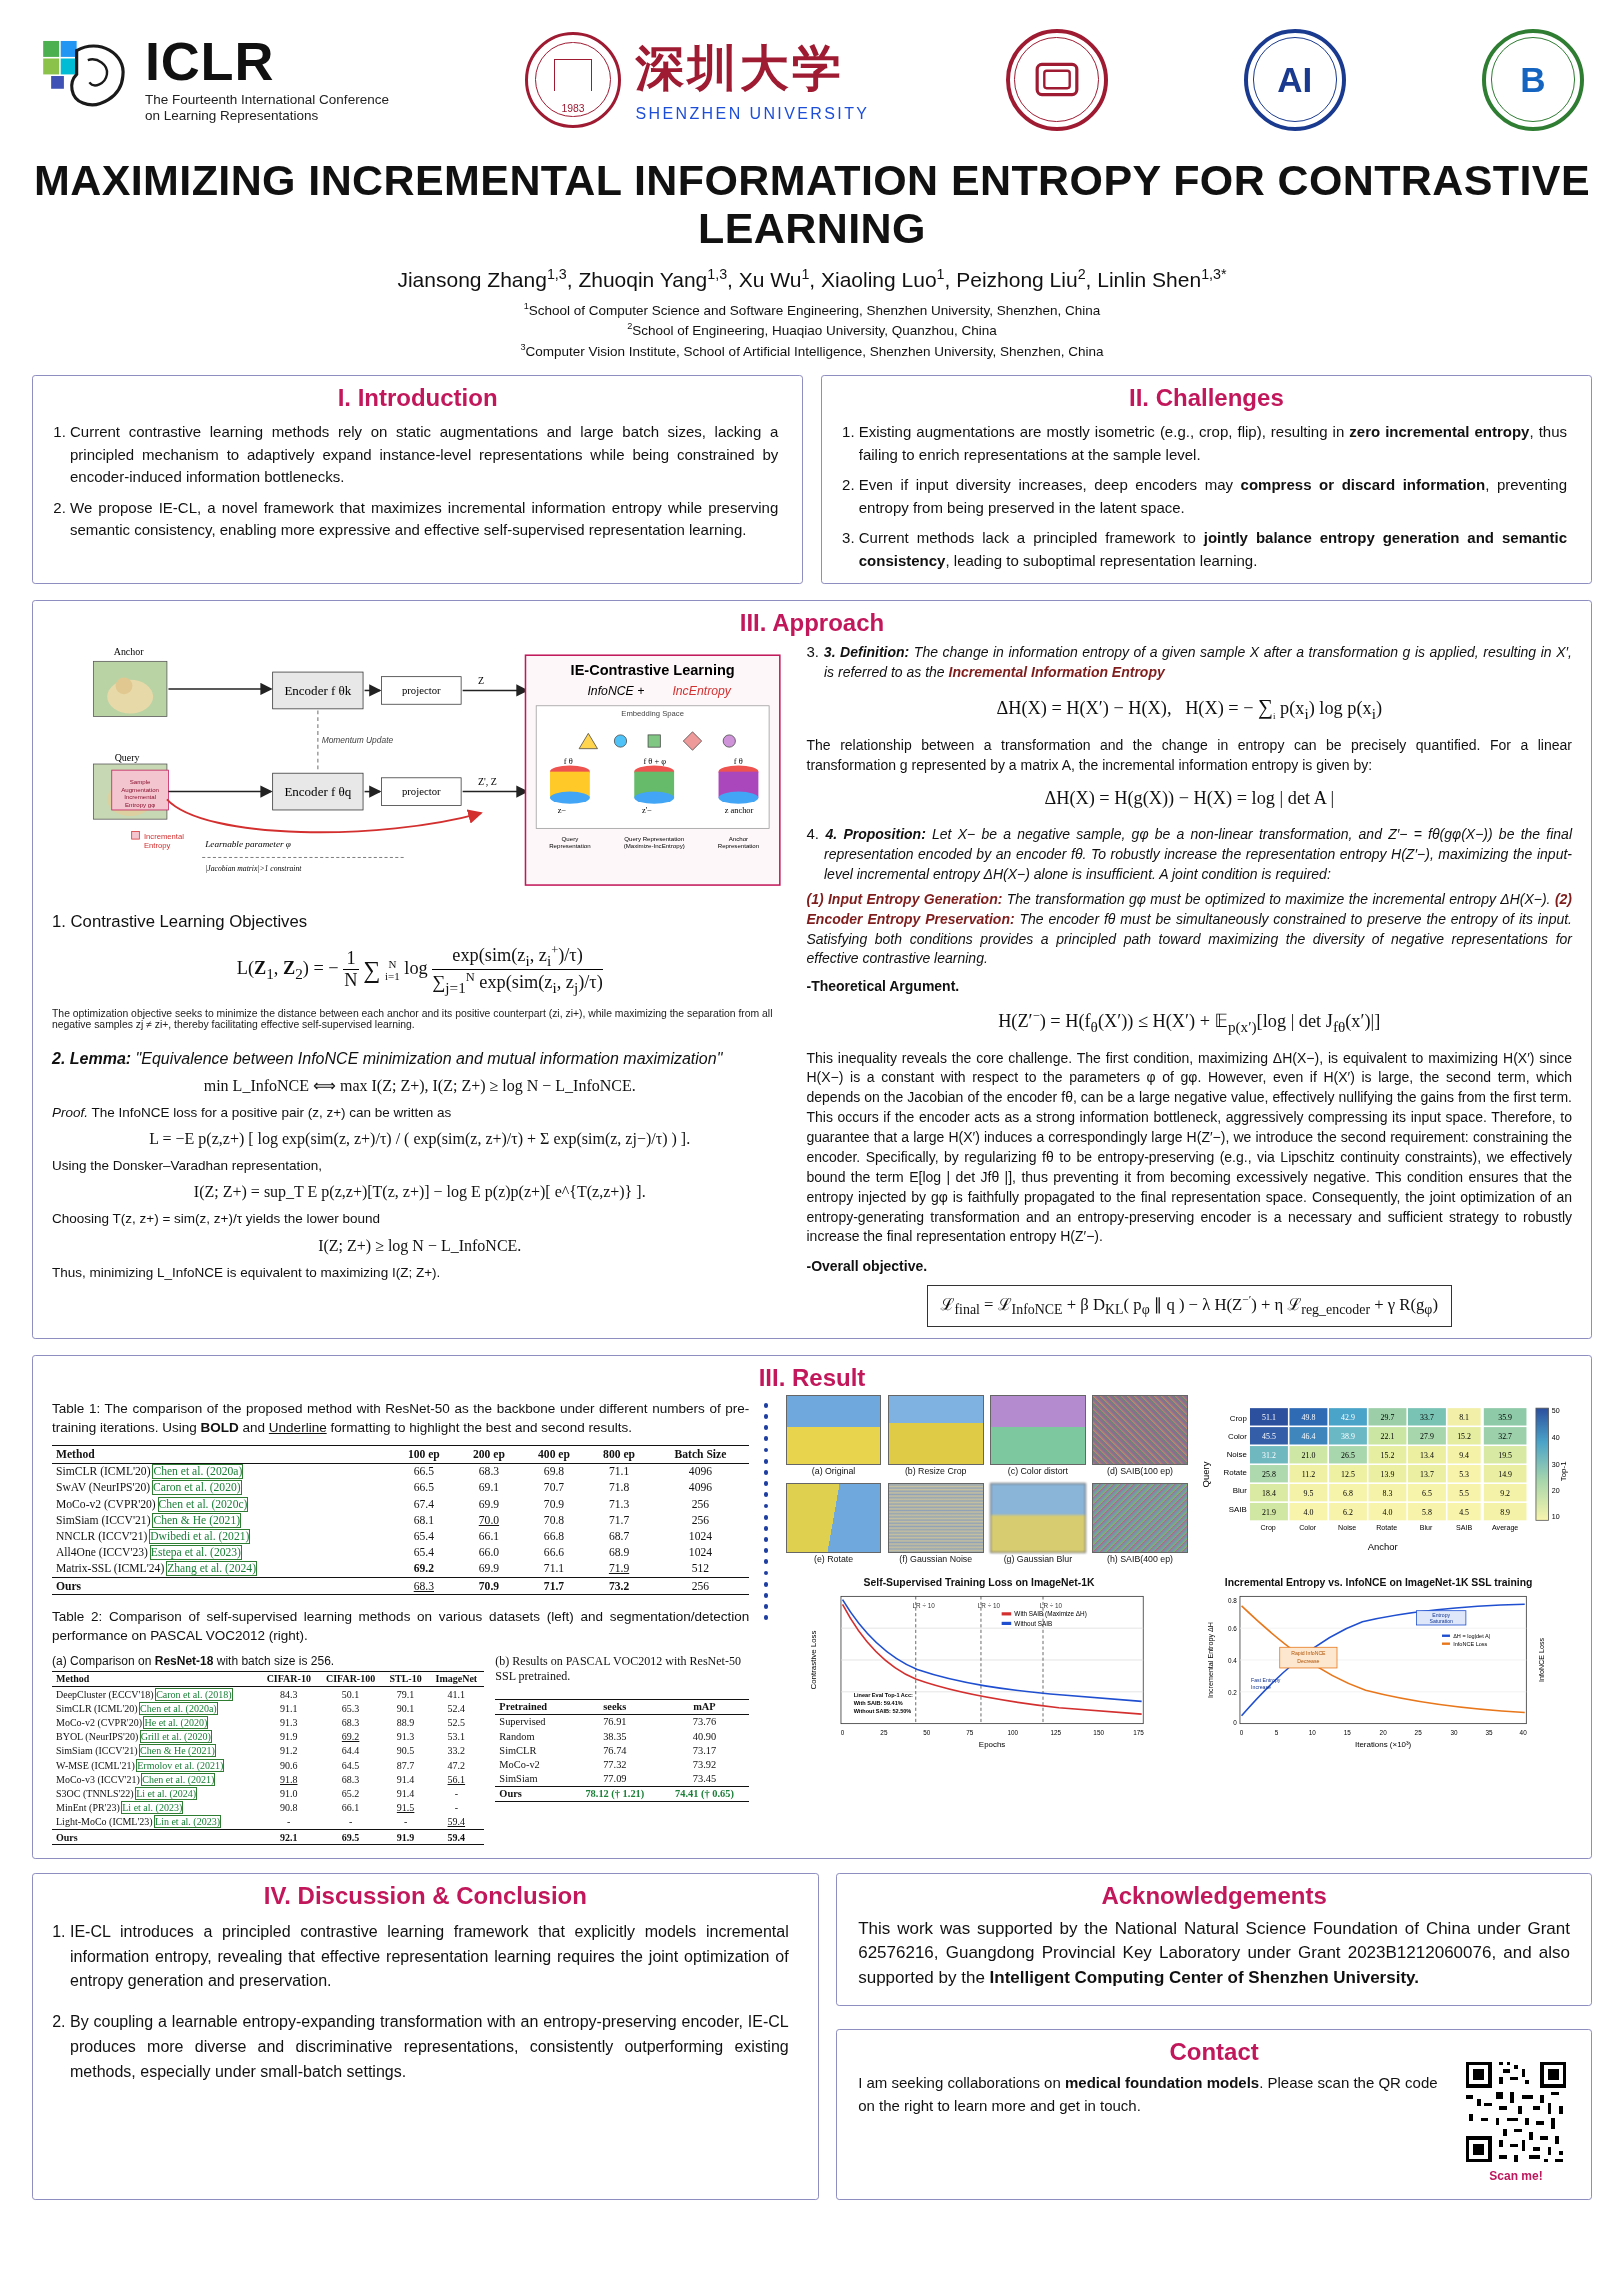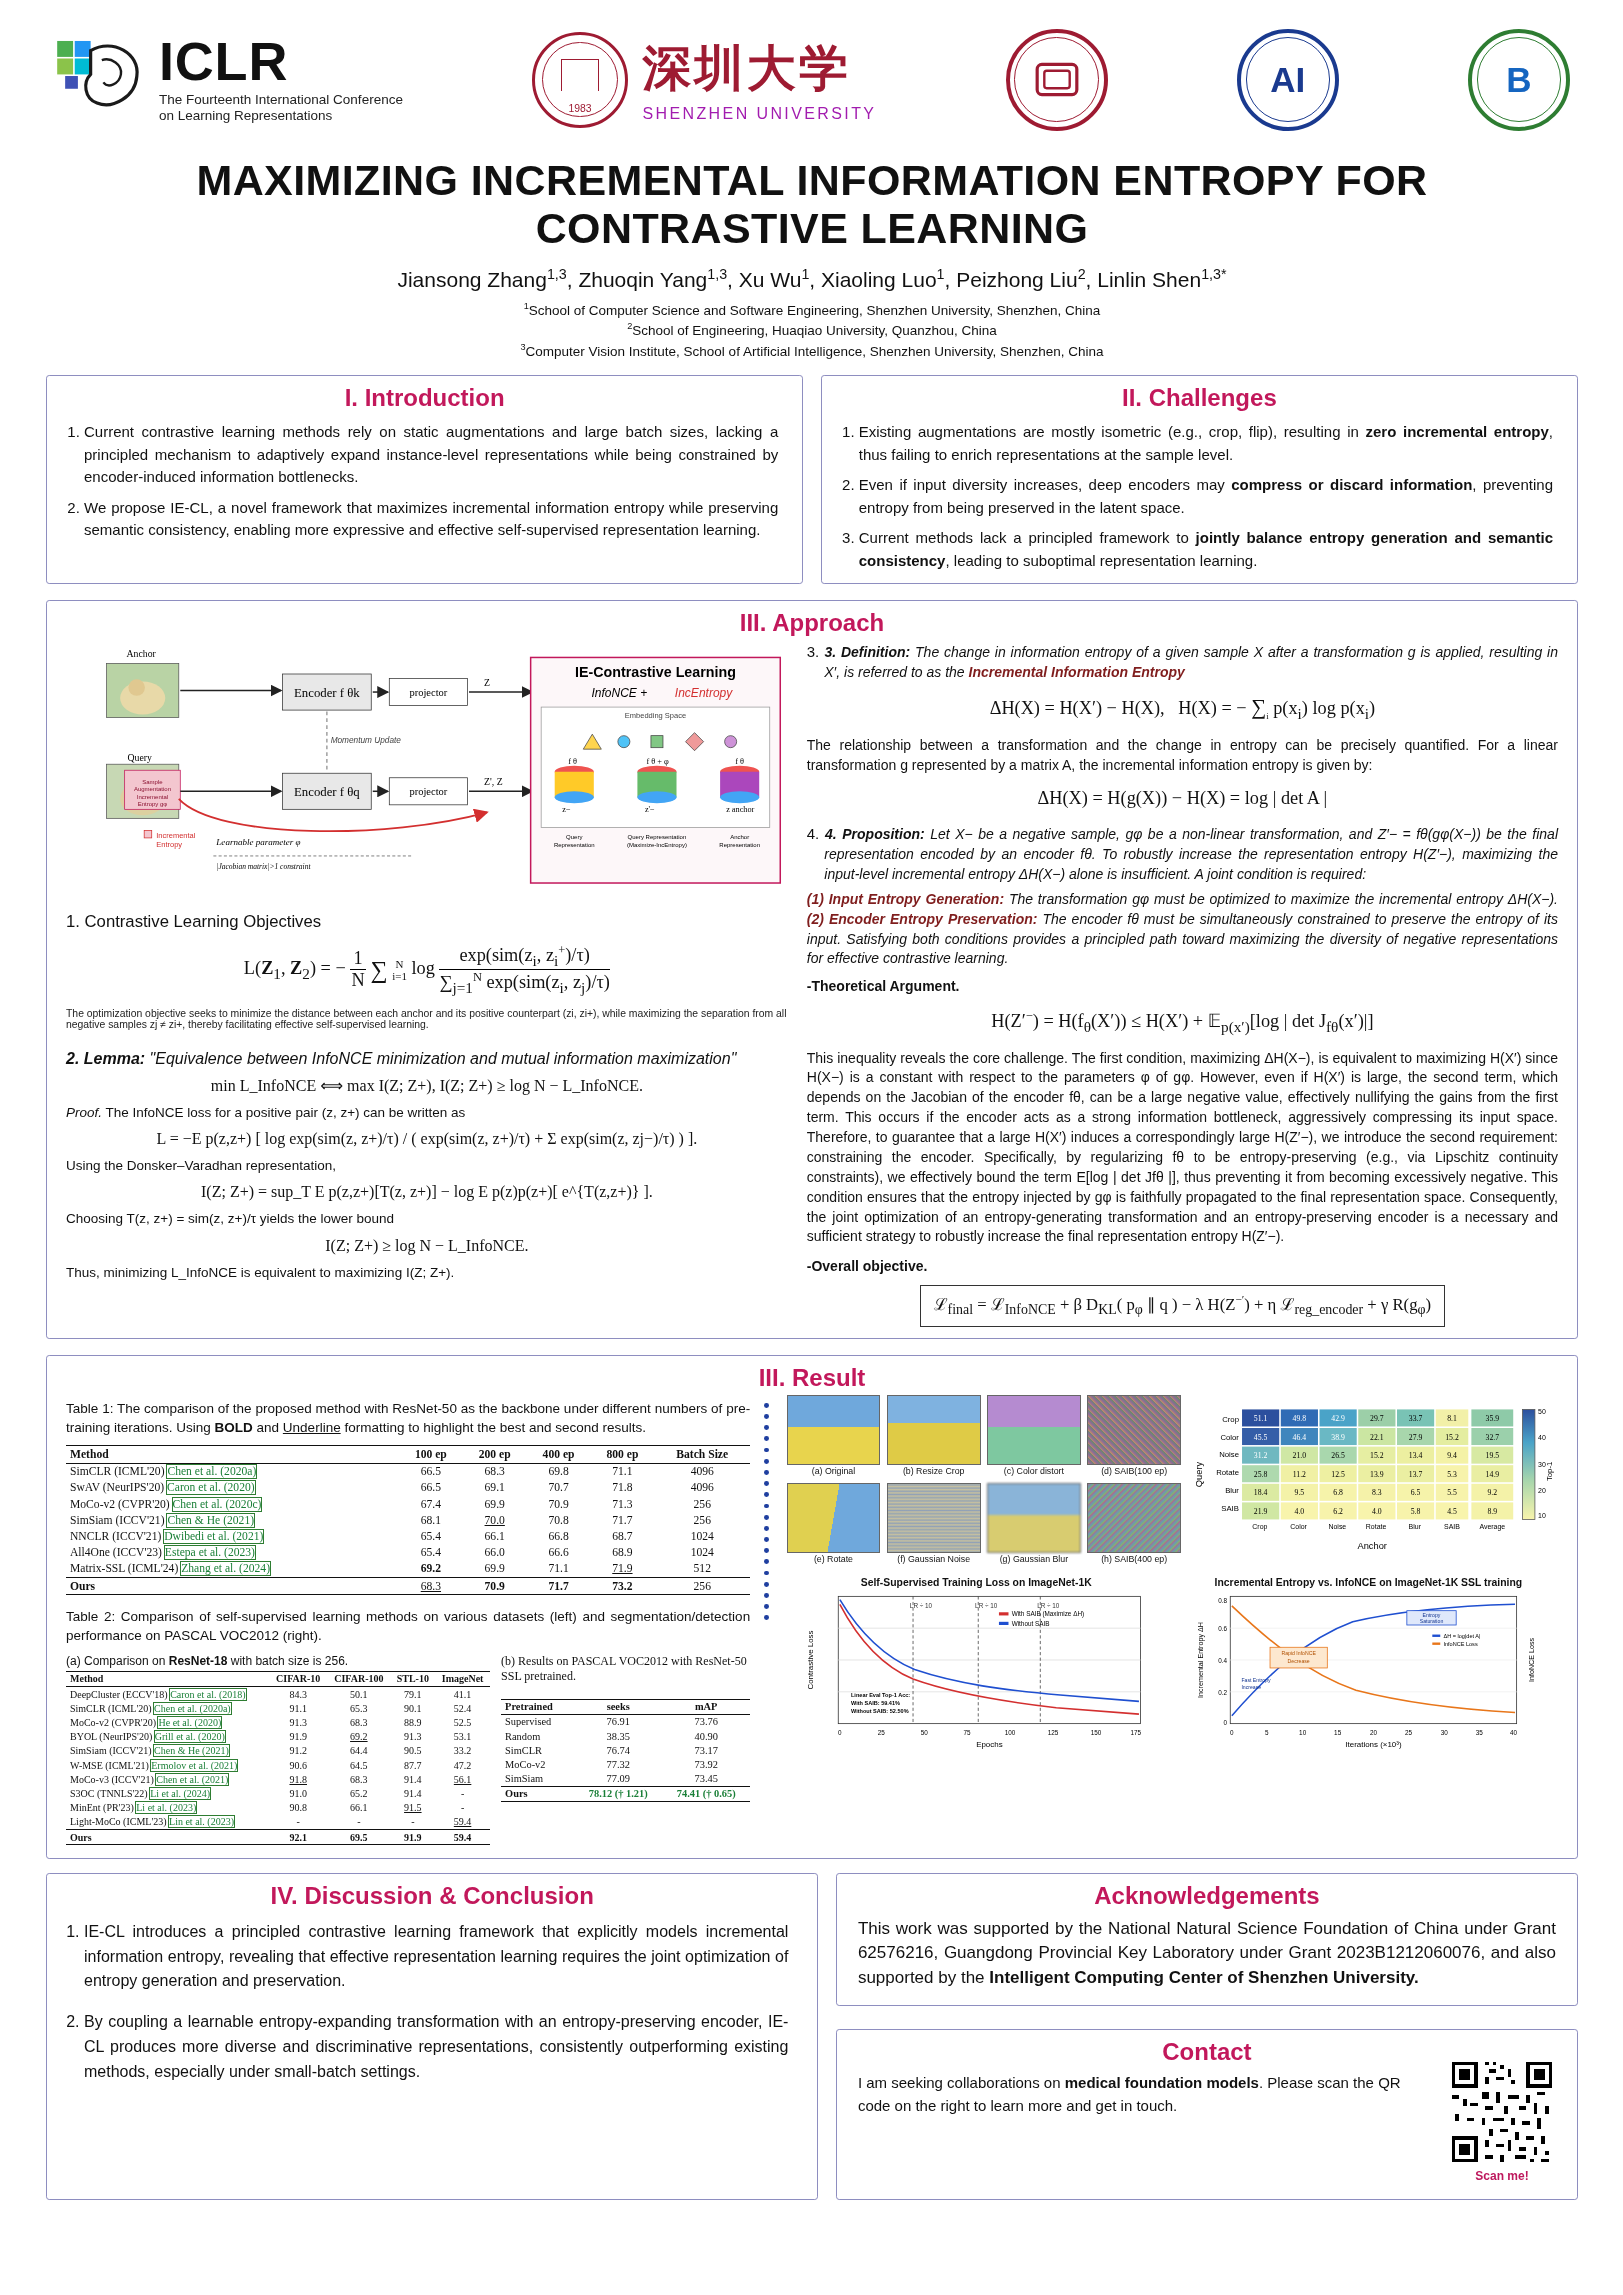--- a/index.html
+++ b/index.html
@@ -6,35 +6,35 @@
   html, body { margin:0; padding:0; }
   body {
     width: 1624px;
     height: 2295px;
     background: #ffffff;
     font-family: "Liberation Sans", sans-serif;
     color: #111;
     position: relative;
     overflow: hidden;
   }
-  .page { position: relative; width: 1624px; height: 2295px; padding: 0 46px; }
+  .page { position: relative; width: 1624px; height: 2295px; padding: 0 32px; }
 
   
   .logobar { display:flex; align-items:center; justify-content:space-between; padding: 12.8px 8px 4.8px 8px; height: 151px; }
   .iclr-logo { display:flex; align-items:center; gap:11px; }
   .iclr-mark { width: 94px; height: 94px; position:relative; }
   .iclr-text { font-weight:bold; font-size: 54px; letter-spacing: 0.8px; color:#111; line-height: 0.95;}
   .iclr-sub { font-size: 13.5px; color:#222; line-height:1.15; margin-top:4.8px;}
   .szu-logo { display:flex; align-items:center; gap:14.3px; }
   .szu-seal { width: 96px; height: 96px; border-radius:50%; border:3.2px solid #9e1b32; position:relative; }
   .szu-seal .inner { position:absolute; inset:7.2px; border-radius:50%; border:1.6px solid #9e1b32; }
   .szu-seal .yr { position:absolute; bottom:11px; left:0; right:0; text-align:center; font-size:10.4px; color:#9e1b32;}
   .szu-seal .bldg { position:absolute; top:24px; left:50%; transform:translateX(-50%); width:38px; height:32px; border:1.6px solid #9e1b32; border-bottom:none;}
   .szu-cn { font-size:49px; font-weight:bold; color:#9e1b32; letter-spacing:3.2px; font-family:"DejaVu Sans", sans-serif; }
-  .szu-en { font-size:16px; color:#a21caf; letter-spacing:2.4px; text-align:center; margin-top:3.2px;}
+  .szu-en { font-size:16px; color:#1d4ed8; letter-spacing:2.4px; text-align:center; margin-top:3.2px;}
   .circ-logo { width: 102px; height: 102px; border-radius:50%; position:relative; display:flex; align-items:center; justify-content:center; }
   .circ-logo .ring { position:absolute; inset:0; border-radius:50%; border:4px solid currentColor; }
   .circ-logo .ring2 { position:absolute; inset:8.8px; border-radius:50%; border:1.6px solid currentColor; }
   .circ-logo .glyph { font-size:35px; font-weight:bold; }
 
   .title { text-align:center; font-size:43px; font-weight:bold; line-height:1.12; margin: 4.8px 0 1.6px 0; letter-spacing:0.4px; }
   .authors { text-align:center; font-size:21px; margin-top: 14.3px; }
   .affil { text-align:center; font-size:13.5px; line-height:1.45; margin-top: 8px; color:#111;}
   sup { font-size: 0.68em; }
 

